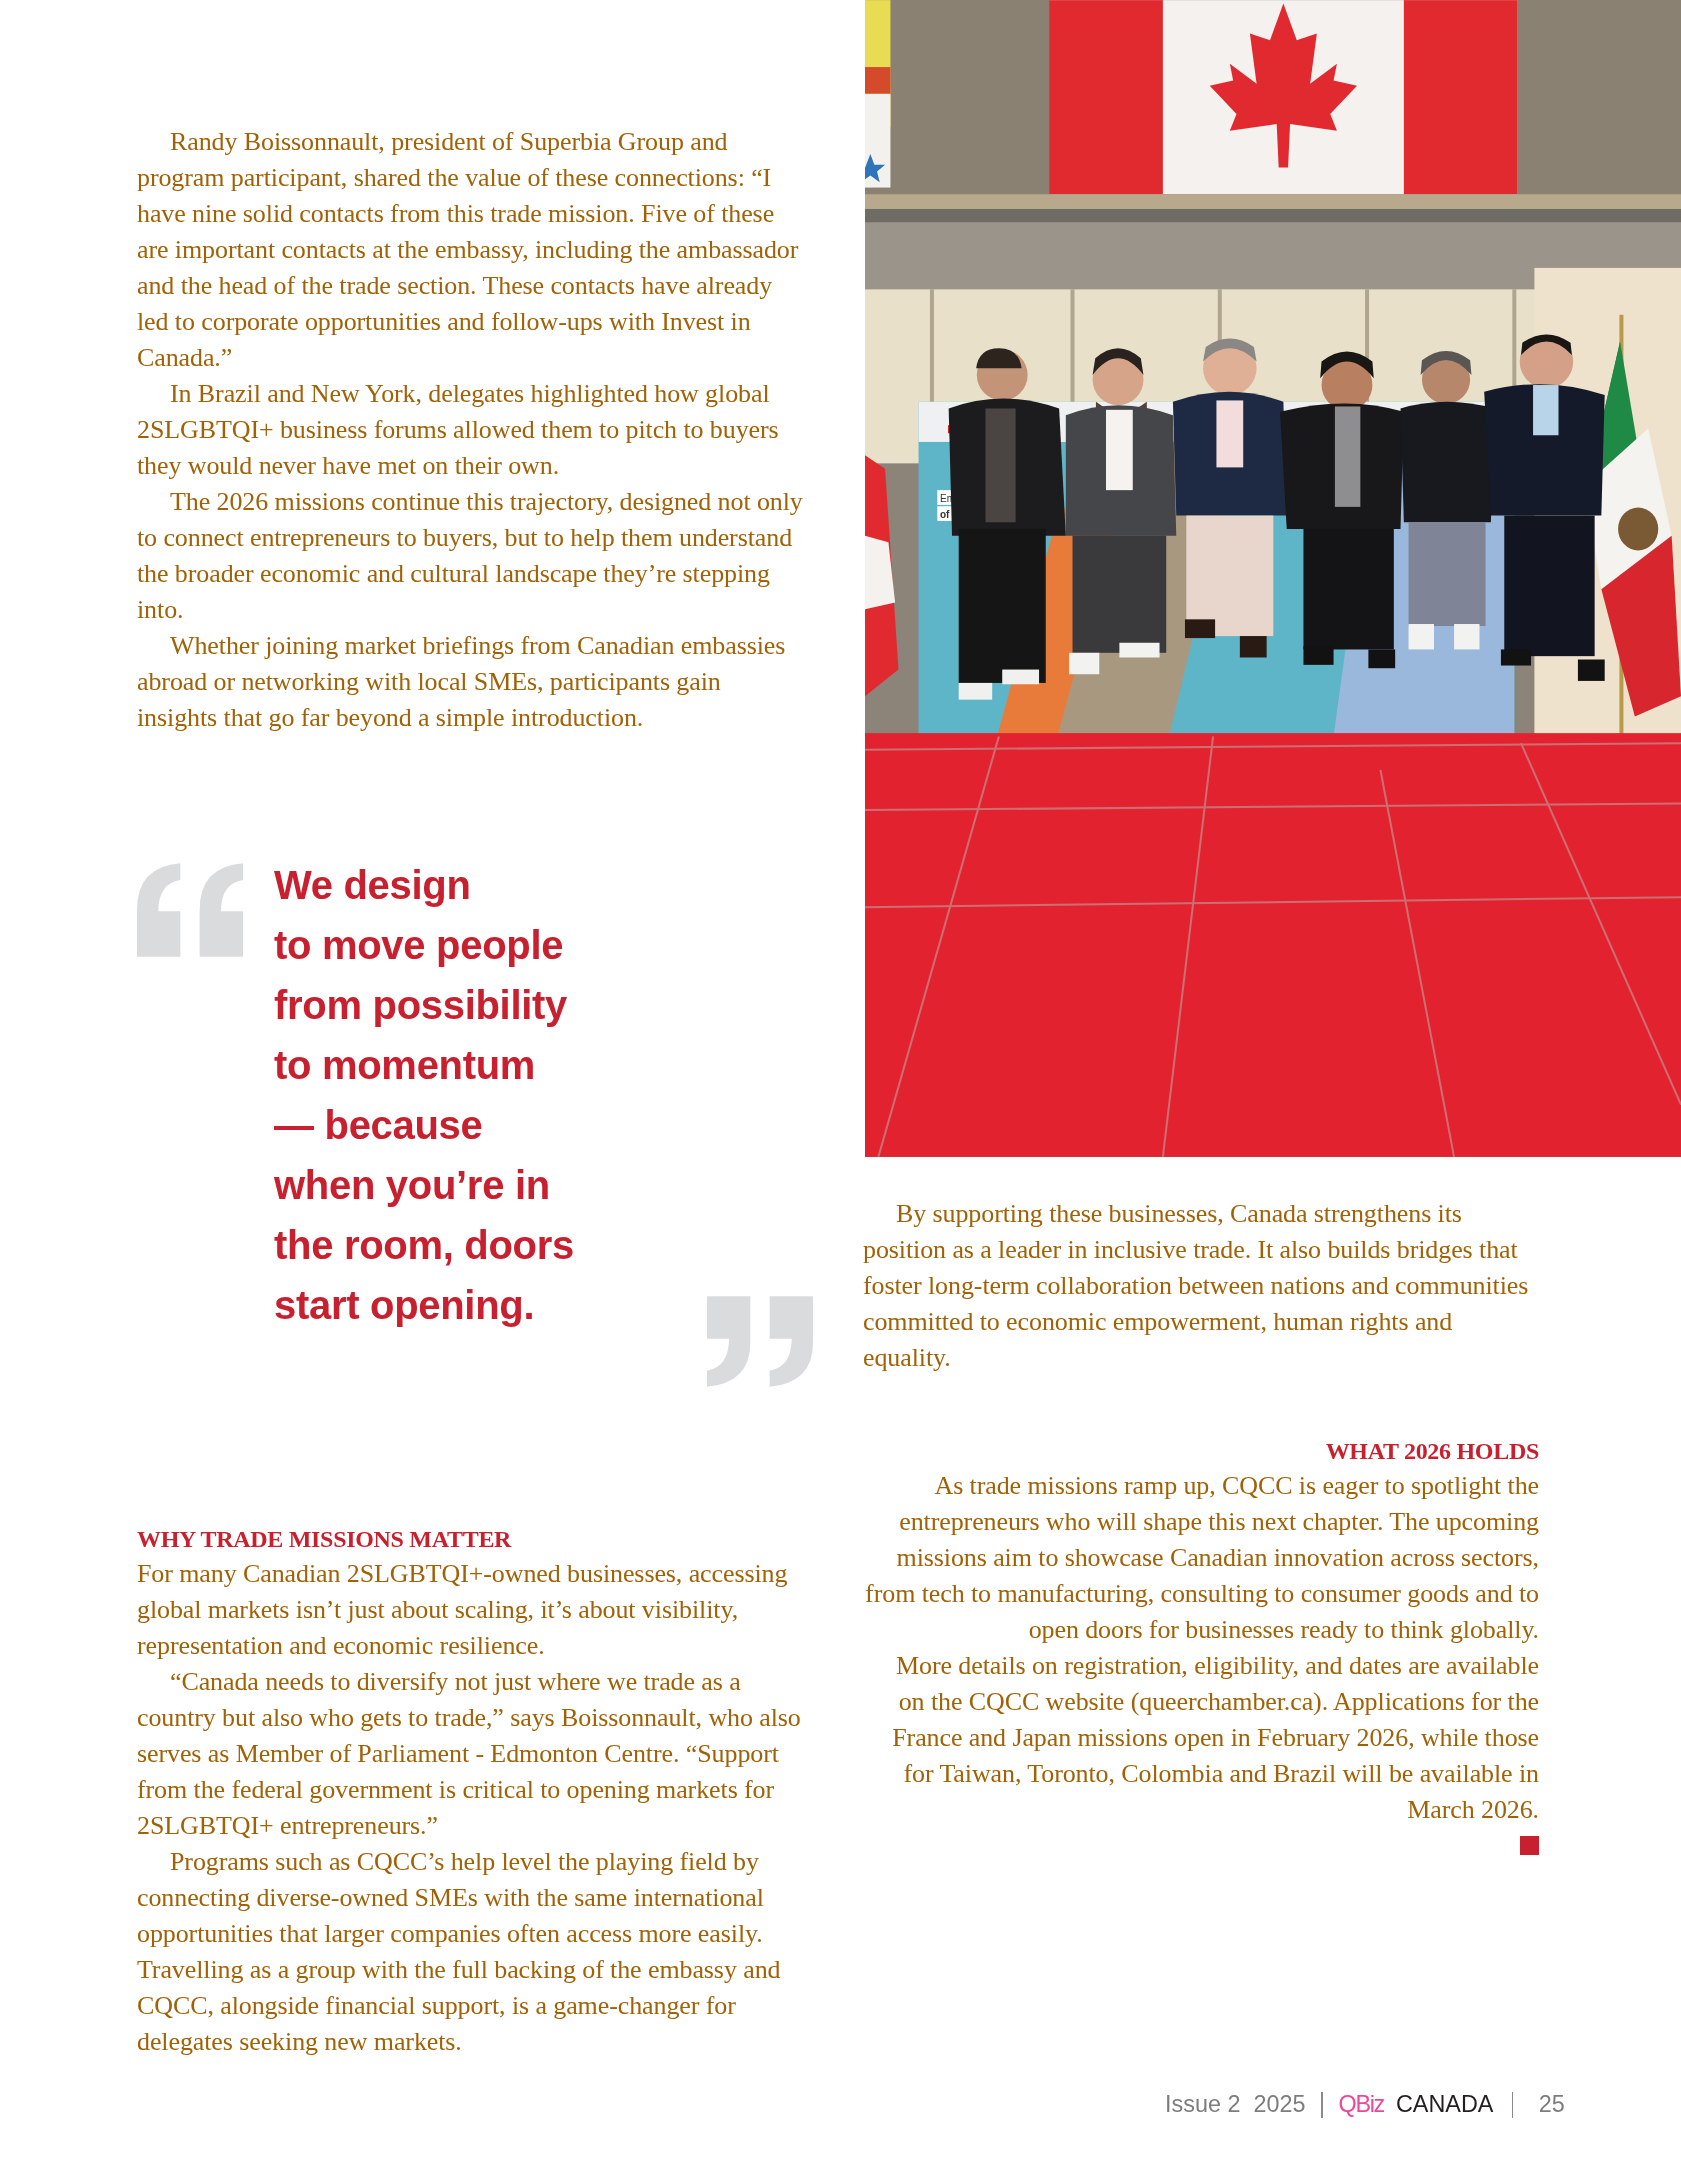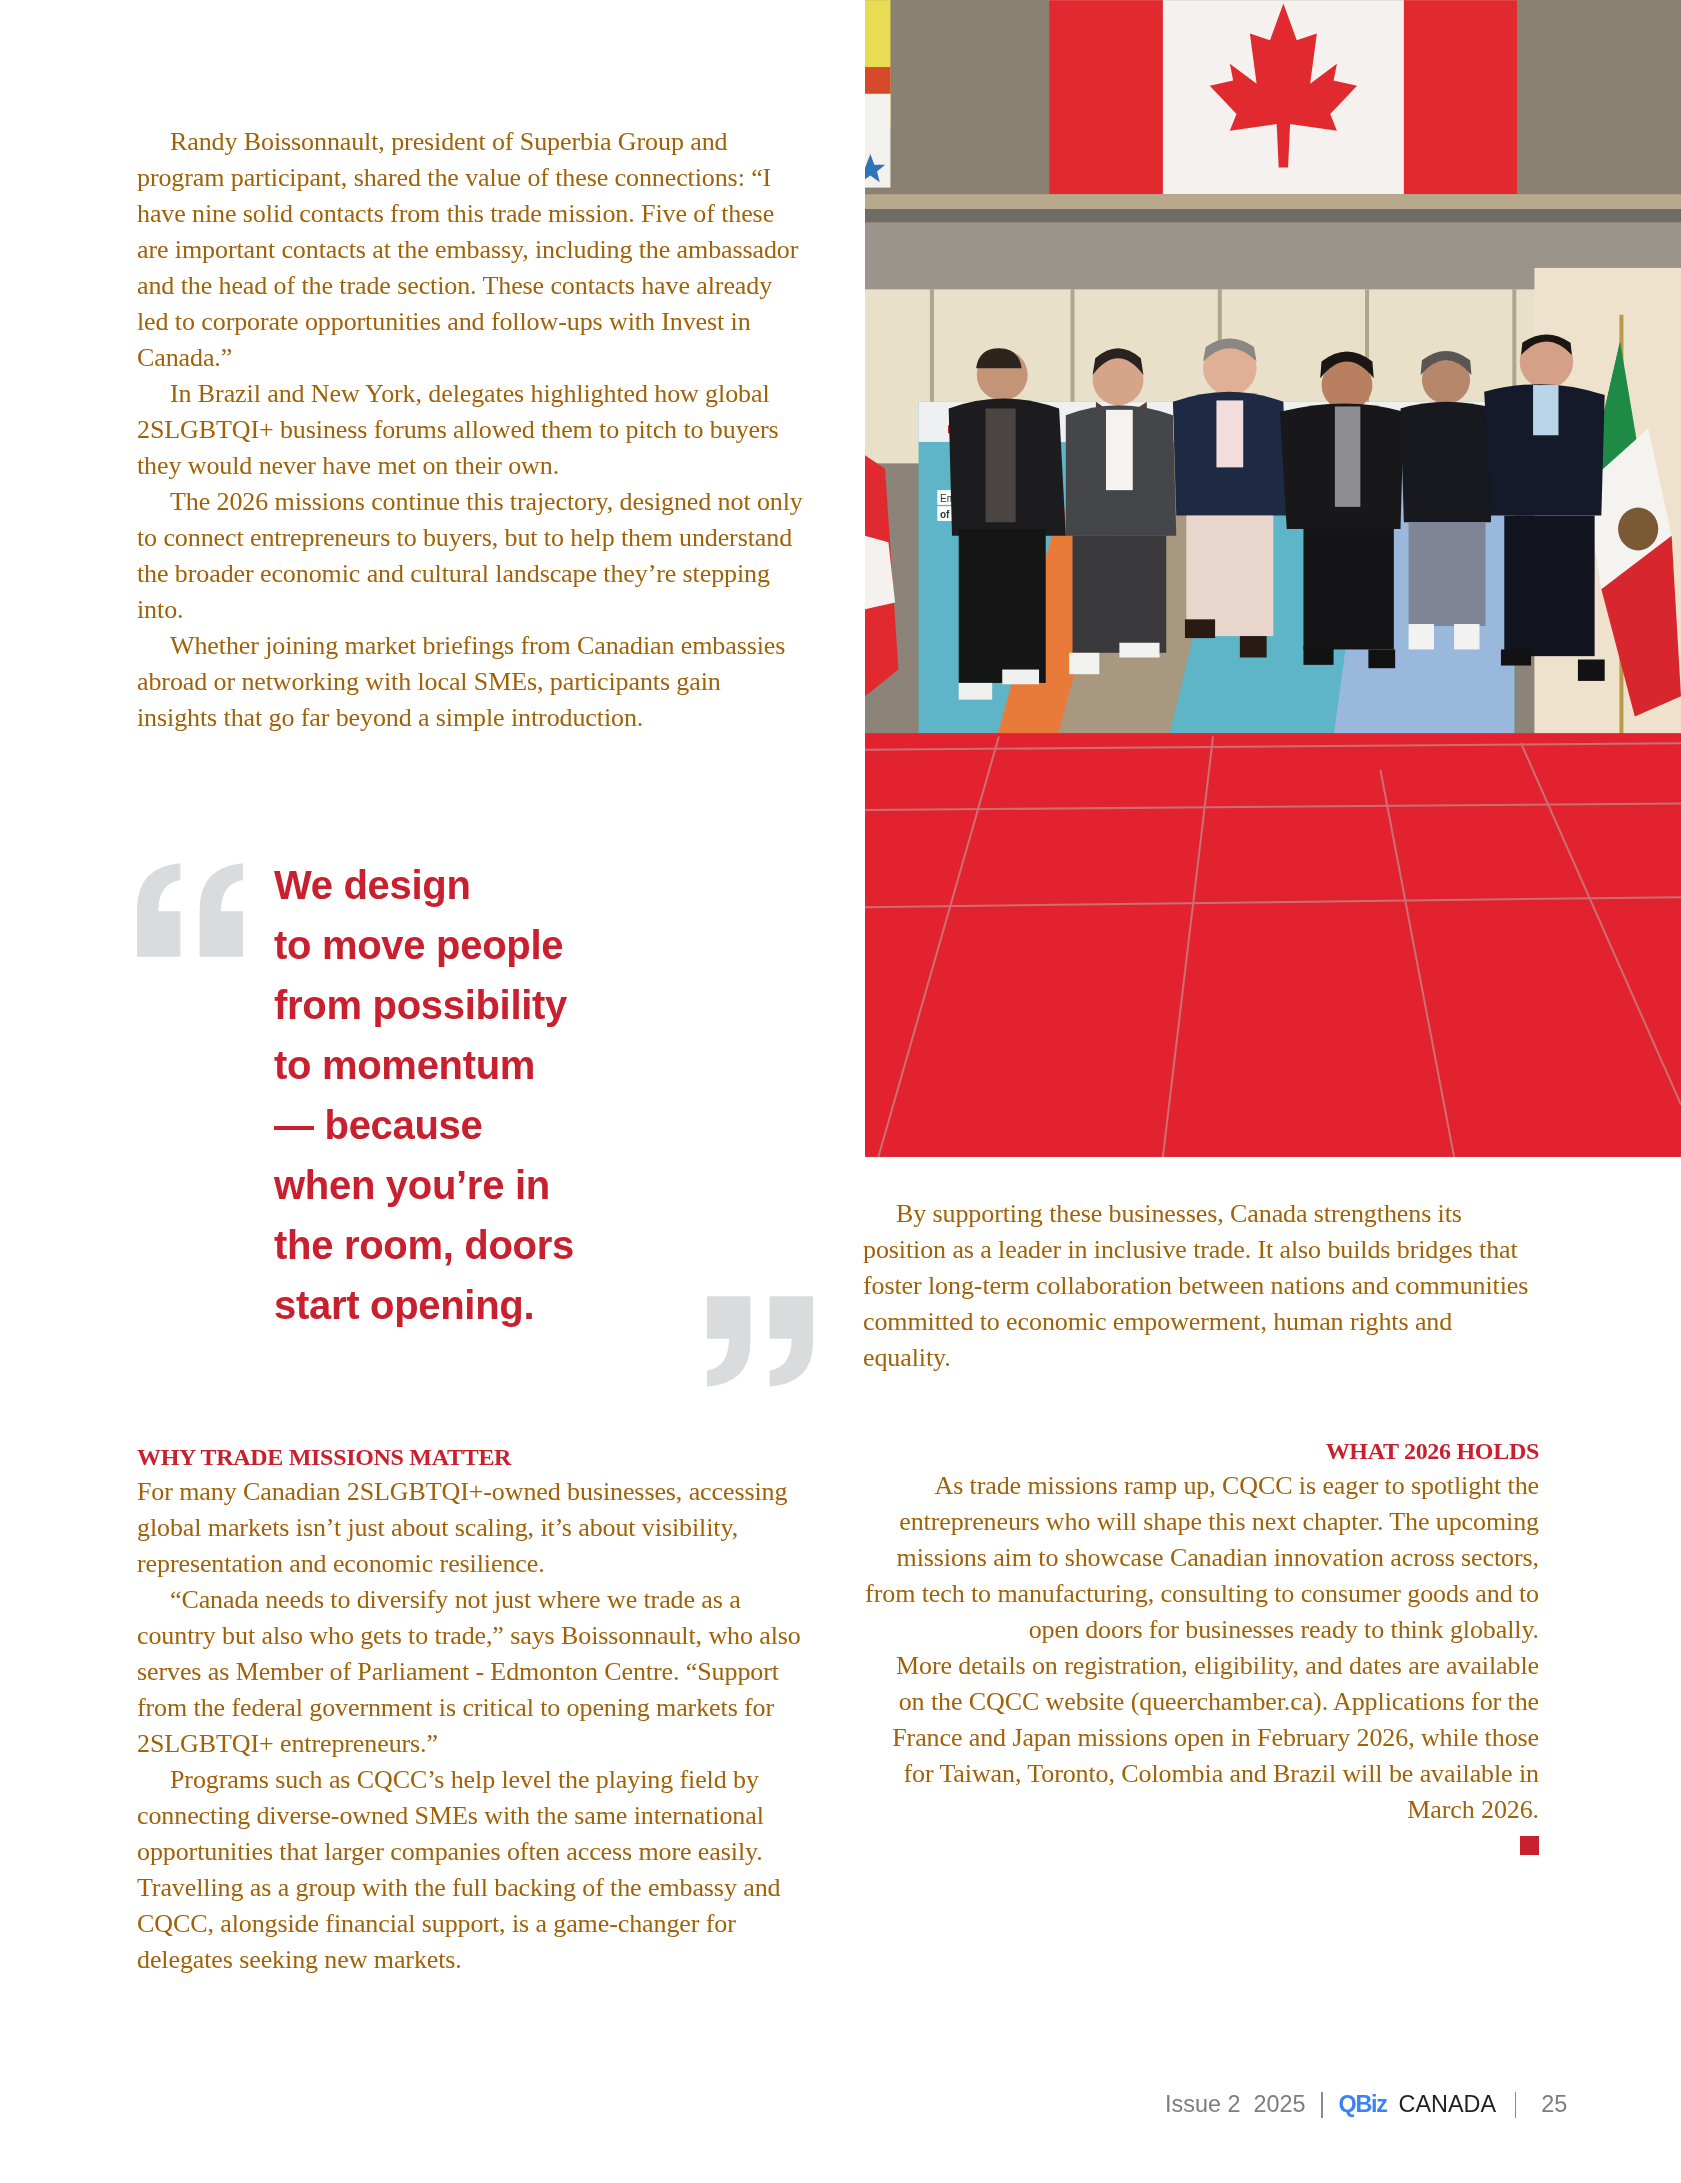--- a/index.html
+++ b/index.html
@@ -42,21 +42,21 @@
     }
     
     .footer {
       position: absolute; top: 2087px; left: 1165px; height: 33px;
       font-family: "Liberation Sans", "DejaVu Sans", sans-serif;
       font-size: 23.4px; line-height: 33px; color: #7d7d7d;
       white-space: nowrap;
     }
     .footer span { display: inline-block; vertical-align: middle; }
     .footer .sep { width: 1.3px; height: 25.4px; background: #8a8a8a; margin: 0 9.4px; }
-    .footer .brand-bold { font-weight: bold; color: #3b82f6; letter-spacing: -1.3px; }
+    .footer .brand-bold { font-weight: normal; color: #ec4899; letter-spacing: -1.3px; }
     .footer .brand-reg { color: #231f20; margin-left: 5.4px; }
     .end-mark {
       display: inline-block; width: 19px; height: 19px; background: #c8202e;
       margin-left: 14.7px; vertical-align: -1.3px;
     }
   </style>
 </head>
 <body>
 
 <div class="col-left body-text" style="top: 124px;">
@@ -80,21 +80,21 @@
   <span class="line">when you’re in</span>
   <span class="line">the room, doors</span>
   <span class="line">start opening.</span>
 </div>
 
 <svg class="quote-mark" style="left:707px; top:1296px;" width="110" height="91" viewBox="0 0 165 136">
   <path d="M0,0 L65,0 L65,70 Q65,130 0,136 L0,112 Q33,106 33,64 L0,64 Z" fill="#d9dbdd"></path>
   <path d="M94,0 L159,0 L159,70 Q159,130 94,136 L94,112 Q127,106 127,64 L94,64 Z" fill="#d9dbdd"></path>
 </svg>
 
-<div class="col-left" style="top: 1439px;">
+<div class="col-left" style="top: 1521px;">
   <div class="heading">WHY TRADE MISSIONS MATTER</div>
   <div class="body-text" style="margin-top:-1.3px;">
     <p class="noindent">For many Canadian 2SLGBTQI+-owned businesses, accessing global markets isn’t just about scaling, it’s about visibility, representation and economic resilience.</p>
     <p>“Canada needs to diversify not just where we trade as a country but also who gets to trade,” says Boissonnault, who also serves as Member of Parliament - Edmonton Centre. “Support from the federal government is critical to opening markets for 2SLGBTQI+ entrepreneurs.”</p>
     <p>Programs such as CQCC’s help level the playing field by connecting diverse-owned SMEs with the same international opportunities that larger companies often access more easily. Travelling as a group with the full backing of the embassy and CQCC, alongside financial support, is a game-changer for delegates seeking new markets.</p>
   </div>
 </div>
 
 <div class="photo">
   <svg width="816" height="1157" viewBox="0 0 1219 1728">

